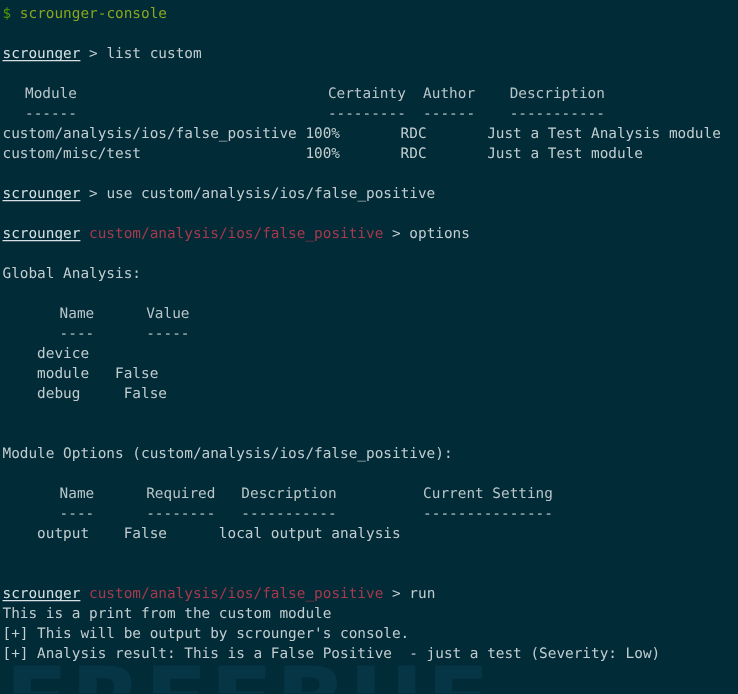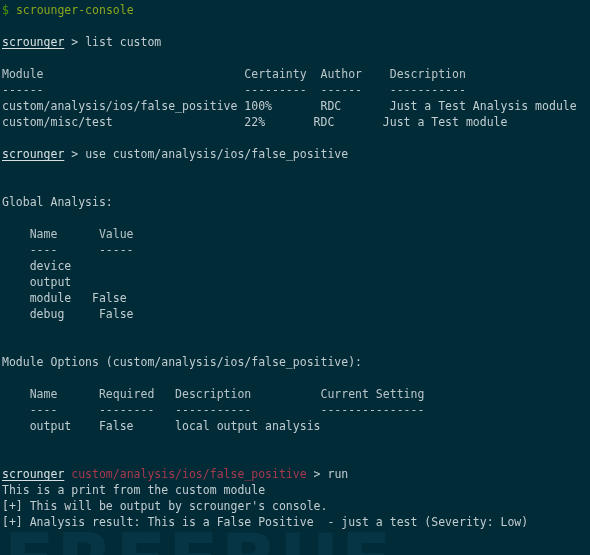--- a/index.html
+++ b/index.html
@@ -46,21 +46,21 @@
   .blank { height: 16px; }
   .dollar { color: #4e9a06; }
   .cmd-green { color: #8aa61c; }
   .prompt {
     color: #d7e0e2;
     text-decoration: underline;
     text-underline-offset: 2px;
   }
   .modpath { color: #a8394c; }
   .txt { color: #c2cdd0; }
-  .dim { color: #b9c5c8; }
+  .dim { color: #b9c5c8; margin-left: 18px; }
 </style>
 </head>
 <body>
 
 <div id="terminal">
 
   <div id="watermark">FREEBUF</div>
 
   <div id="lines">
 
@@ -69,37 +69,37 @@
 
     <div class="line blank"></div>
 
     <div class="line"><span class="prompt">scrounger</span><span class="txt"> </span><span class="txt">&gt;</span><span class="txt"> </span><span class="txt">list custom</span></div>
 
     <div class="line blank"></div>
 
     <div class="line dim" id="ml-head">Module                             Certainty  Author    Description</div>
     <div class="line dim" id="ml-rule">------                             ---------  ------    -----------</div>
     <div class="line txt" id="ml-row0">custom/analysis/ios/false_positive 100%       RDC       Just a Test Analysis module</div>
-    <div class="line txt" id="ml-row1">custom/misc/test                   22%       RDC       Just a Test module</div>
+    <div class="line txt" id="ml-row1">custom/misc/test                   100%       RDC       Just a Test module</div>
 
     <div class="line blank"></div>
 
     <div class="line"><span class="prompt">scrounger</span><span class="txt"> </span><span class="txt">&gt;</span><span class="txt"> </span><span class="txt">use custom/analysis/ios/false_positive</span></div>
 
     <div class="line blank"></div>
 
+    <div class="line"><span class="prompt">scrounger</span><span class="txt"> </span><span class="modpath">custom/analysis/ios/false_positive</span><span class="txt"> </span><span class="txt">&gt;</span><span class="txt"> </span><span class="txt">options</span></div>
 
     <div class="line blank"></div>
 
     <div class="line txt">Global Analysis:</div>
     <div class="line blank"></div>
     <div class="line dim" id="go-head">    Name      Value</div>
     <div class="line dim" id="go-rule">    ----      -----</div>
     <div class="line txt" id="go-row0">    device    </div>
-    <div class="line txt" id="go-row1">    output    </div>
     <div class="line txt" id="go-row2">    module   False</div>
     <div class="line txt" id="go-row3">    debug     False</div>
 
     <div class="line blank"></div>
     <div class="line blank"></div>
 
     <div class="line txt">Module Options (custom/analysis/ios/false_positive):</div>
     <div class="line blank"></div>
     <div class="line dim" id="mo-head">    Name      Required   Description          Current Setting</div>
     <div class="line dim" id="mo-rule">    ----      --------   -----------          ---------------</div>

